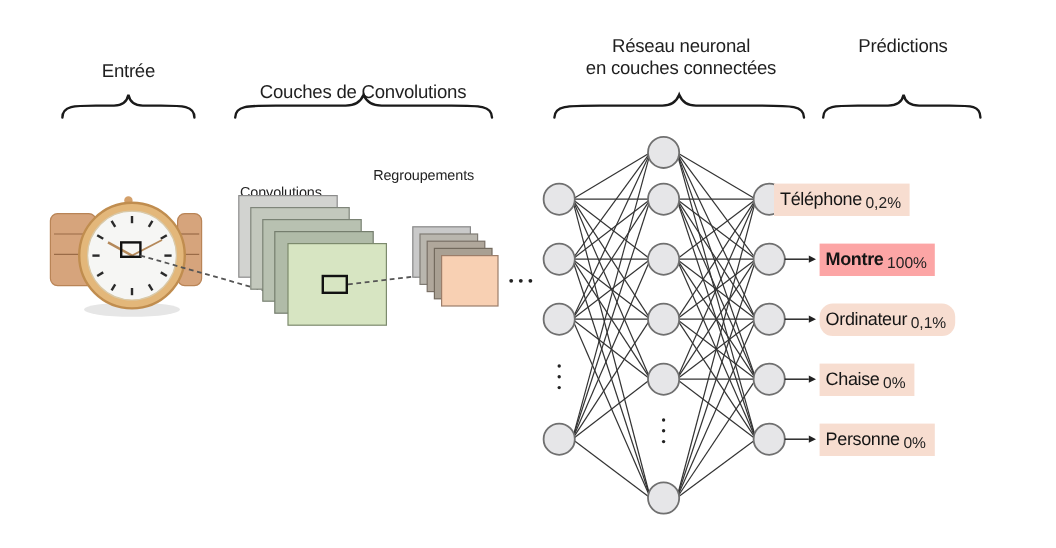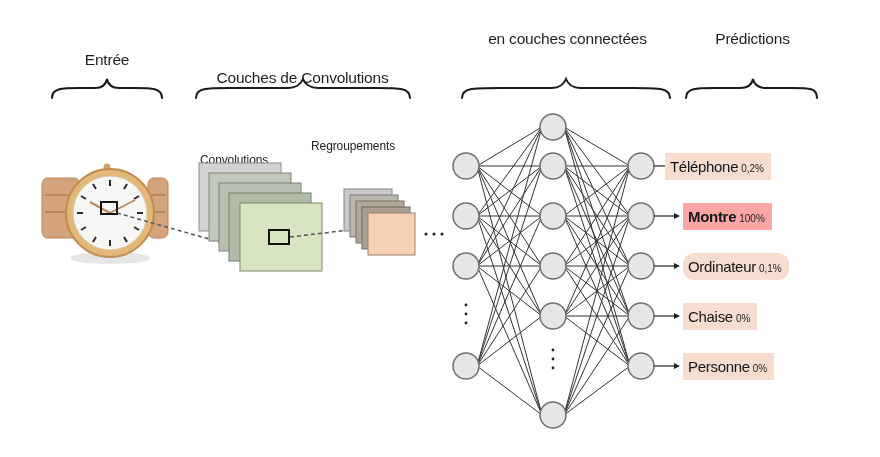--- a/index.html
+++ b/index.html
@@ -2,29 +2,30 @@
 <html><head>
   <meta charset="utf-8">
   <style>
     html, body { margin: 0; padding: 0; background: #ffffff; }
     body { width: 880px; height: 457px; position: relative; overflow: hidden; font-family: "Liberation Sans", "DejaVu Sans", sans-serif; color: #1a1a1a; }
     .heading { position: absolute; text-align: center; font-size: 15.5px; line-height: 19px; color: #1f1f1f; letter-spacing: -0.2px; }
     .sublabel { position: absolute; font-size: 12px; color: #222; letter-spacing: -0.1px; }
     svg.layer { position: absolute; left: 0; top: 0; }
     .pred { position: absolute; height: 27px; display: flex; align-items: center; padding: 0 7px 0 5px; box-sizing: border-box; font-size: 15px; color: #151515; }
     .pred .name { letter-spacing: -0.3px; }
-    .pred .score { font-size: 10px; margin-left: 3px; margin-top: 4px; color: #222; }
+    .pred .score { font-size: 13px; margin-left: 3px; margin-top: 4px; color: #222; }
     .pred.top .name { font-weight: bold; }
   </style>
 </head>
 <body>
 
 <div class="heading" style="left:72px; top:50px; width:70px;">Entrée</div>
 <div class="heading" style="left:195px; top:68px; width:215px;">Couches de Convolutions</div>
 <div class="heading" style="left:460px; top:29px; width:215px;">
+  <div>Réseau neuronal</div>
   <div>en couches connectées</div>
 </div>
 <div class="heading" style="left:680px; top:29px; width:145px;">
   <div>Prédictions</div>
 </div>
 
 <div class="sublabel" style="left:200px; top:139px;margin-top:14px;">Convolutions</div>
 <div class="sublabel" style="left:311px; top:139px;">Regroupements</div>
 
 <svg class="layer" width="880" height="457" viewBox="0 0 880 457">
@@ -186,21 +187,21 @@
       <circle cx="466" cy="314" r="1.4"></circle>
       <circle cx="466" cy="323" r="1.4"></circle>
     <circle cx="553" cy="350" r="1.4"></circle>
       <circle cx="553" cy="359" r="1.4"></circle>
       <circle cx="553" cy="368" r="1.4"></circle>
     <circle cx="443" cy="235" r="0"></circle>
   </g>
 </svg>
 
 <div id="predictions">
-    <div class="pred" style="left: 665px; top: 153px; background: rgb(247, 221, 208);">
+    <div class="pred" style="left: 645px; top: 153px; background: rgb(247, 221, 208);">
       <span class="name">Téléphone</span>
       <span class="score">0,2%</span>
     </div>
     <div class="pred top" style="left: 683px; top: 203px; background: #fca5a5;">
       <span class="name">Montre</span>
       <span class="score">100%</span>
     </div>
     <div class="pred" style="left: 683px; top: 253px; background: rgb(247, 221, 208); border-radius: 11px;">
       <span class="name">Ordinateur</span>
       <span class="score">0,1%</span>

